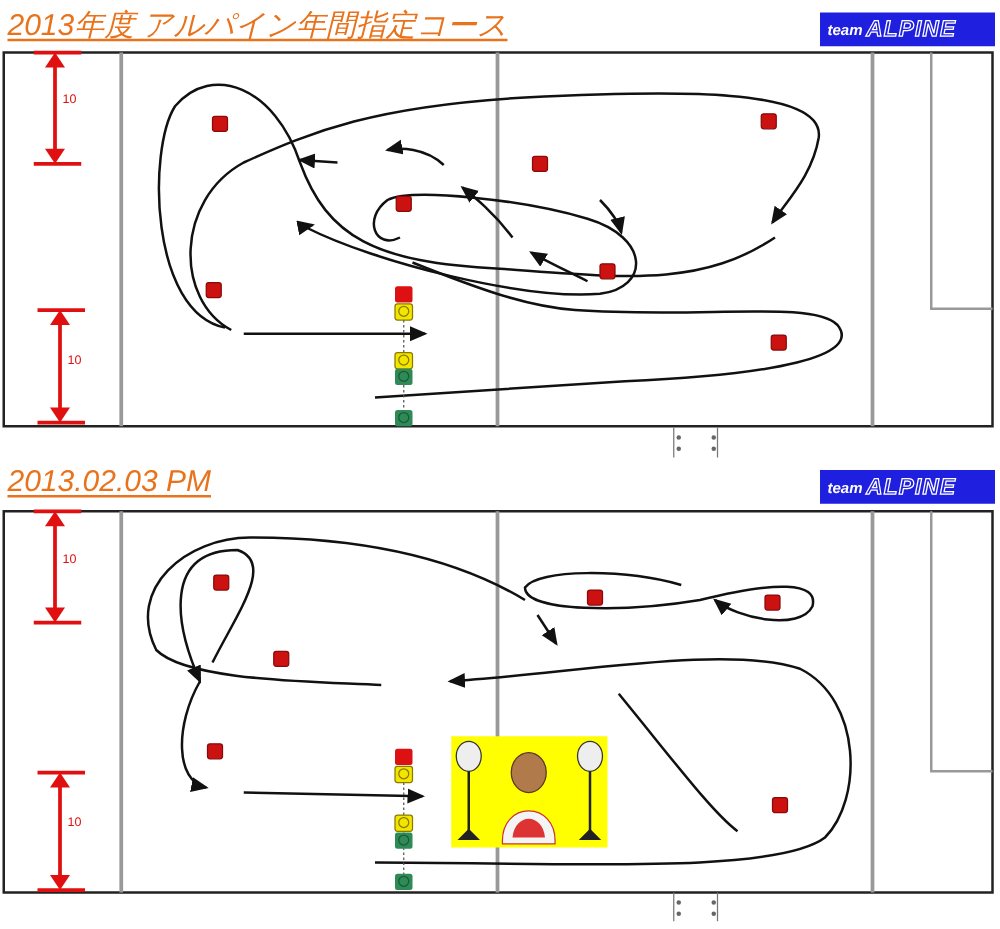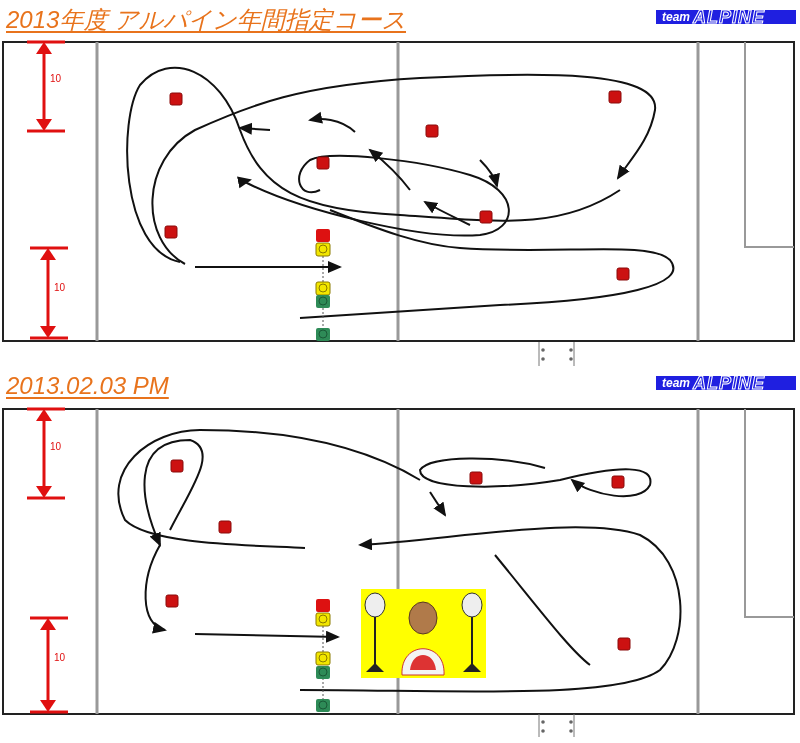--- a/index.html
+++ b/index.html
@@ -1,18 +1,18 @@
 <!DOCTYPE html>
 <html><head>
 <meta charset="utf-8">
 <style>
   html,body{margin:0;padding:0;background:#fff;}
   body{width:800px;height:743px;position:relative;overflow:hidden;font-family:"Liberation Sans",sans-serif;}
   .title{position:absolute;left:6px;color:#e8731c;font-style:italic;font-size:24px;font-weight:400;text-decoration:underline;text-decoration-thickness:2px;text-underline-offset:3px;white-space:nowrap;}
-  .badge{position:absolute;right:4px;width:140px;height:14px;background:#1f1fe0;color:#fff;font-style:italic;display:flex;align-items:center;padding-left:6px;box-sizing:border-box;}
+  .badge{position:absolute;right:4px;width:140px;height:27px;background:#1f1fe0;color:#fff;font-style:italic;display:flex;align-items:center;padding-left:6px;box-sizing:border-box;}
   .badge .t{font-size:12px;font-weight:700;margin-right:3px;}
   .badge .a{font-size:18px;font-weight:700;letter-spacing:1px;-webkit-text-stroke:1px #fff;color:#1f1fe0;}
   svg{position:absolute;left:0;}
 </style>
 </head>
 <body>
 
 <div class="title" style="top:4px;">2013年度  アルパイン年間指定コース</div>
 <div class="badge" style="top:10px;">
   <span class="t">team</span>

